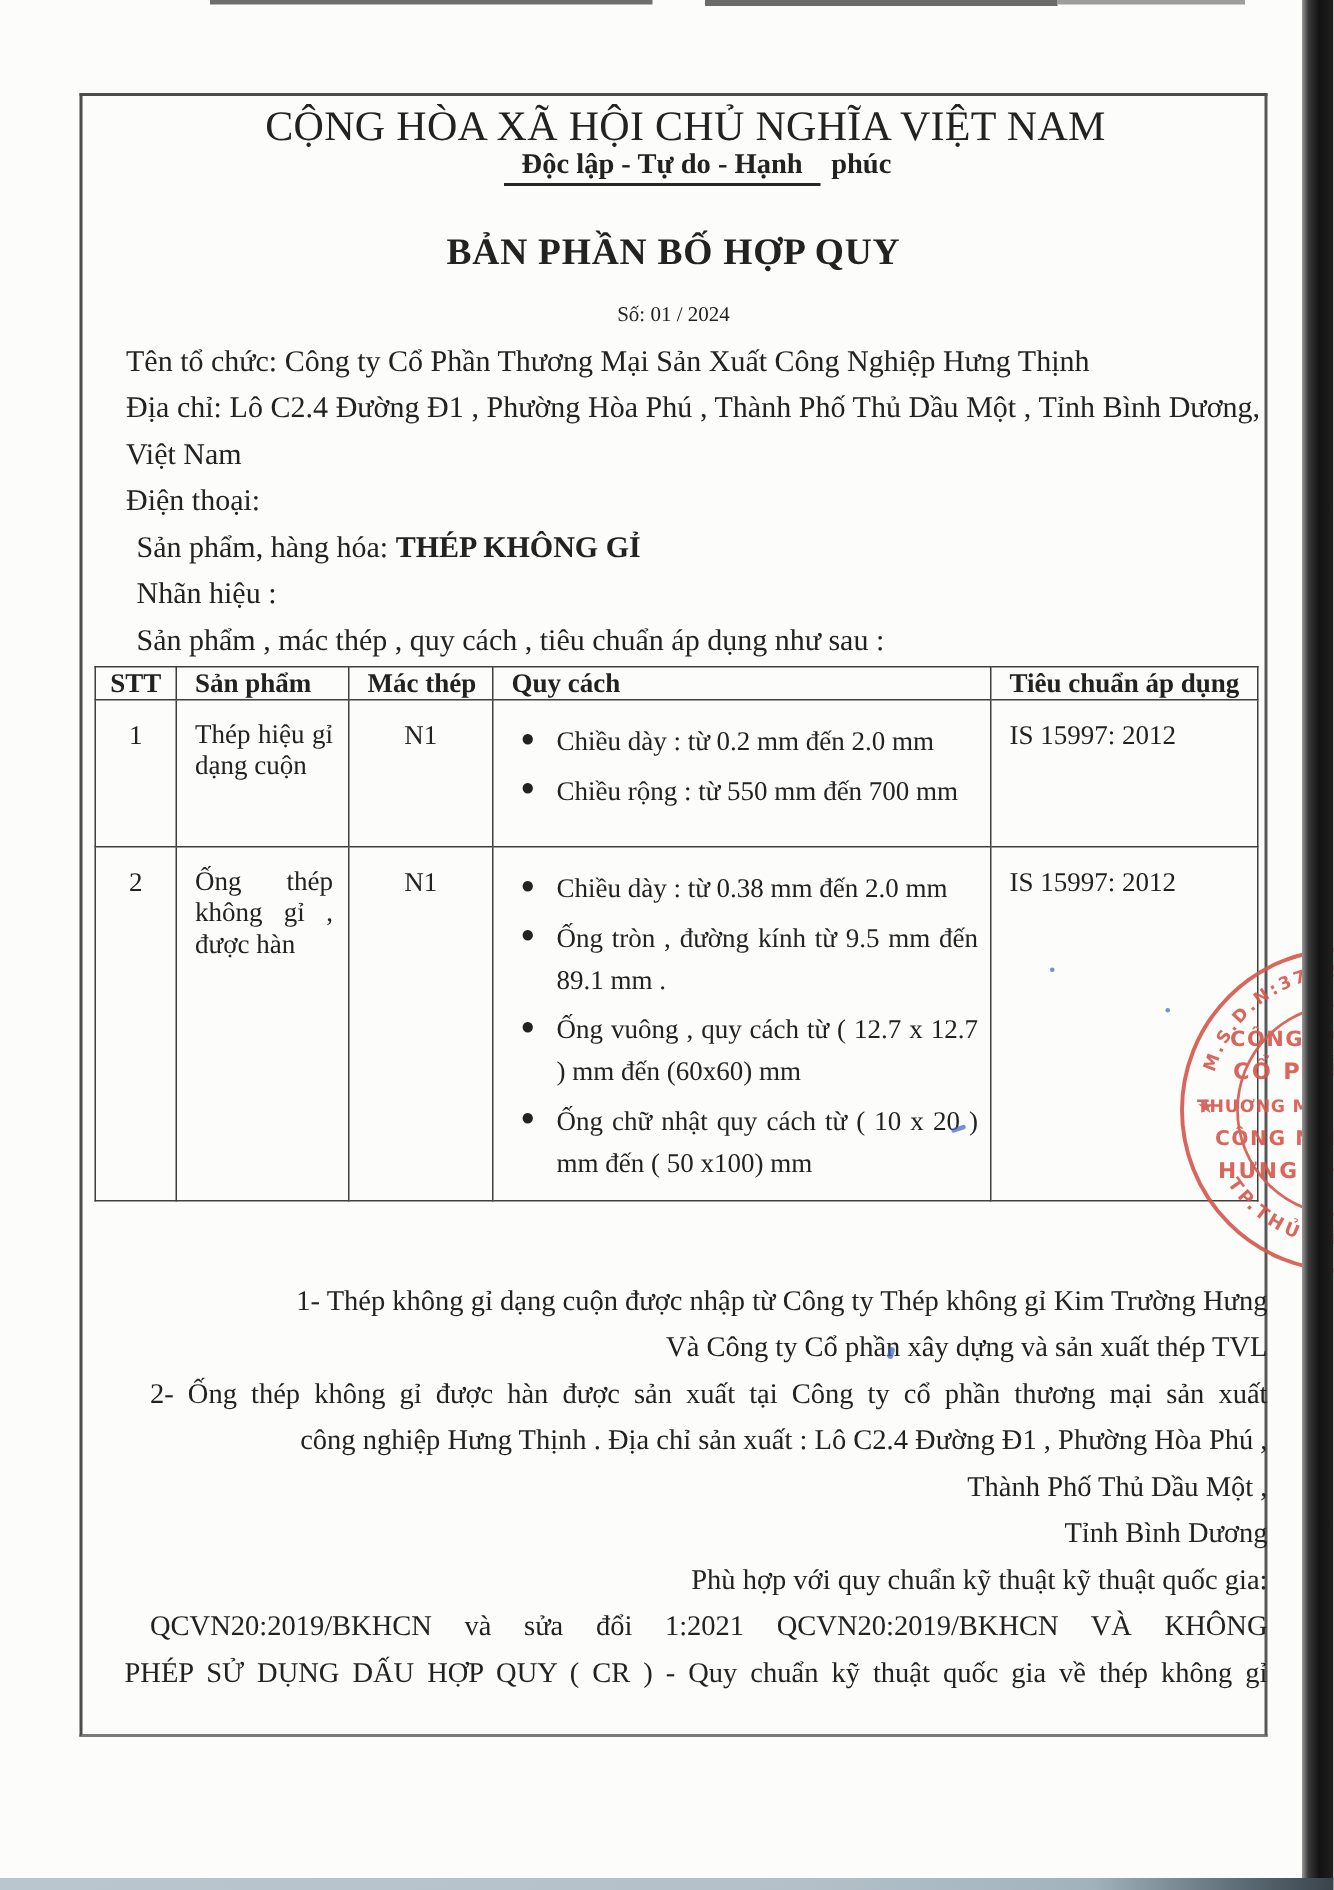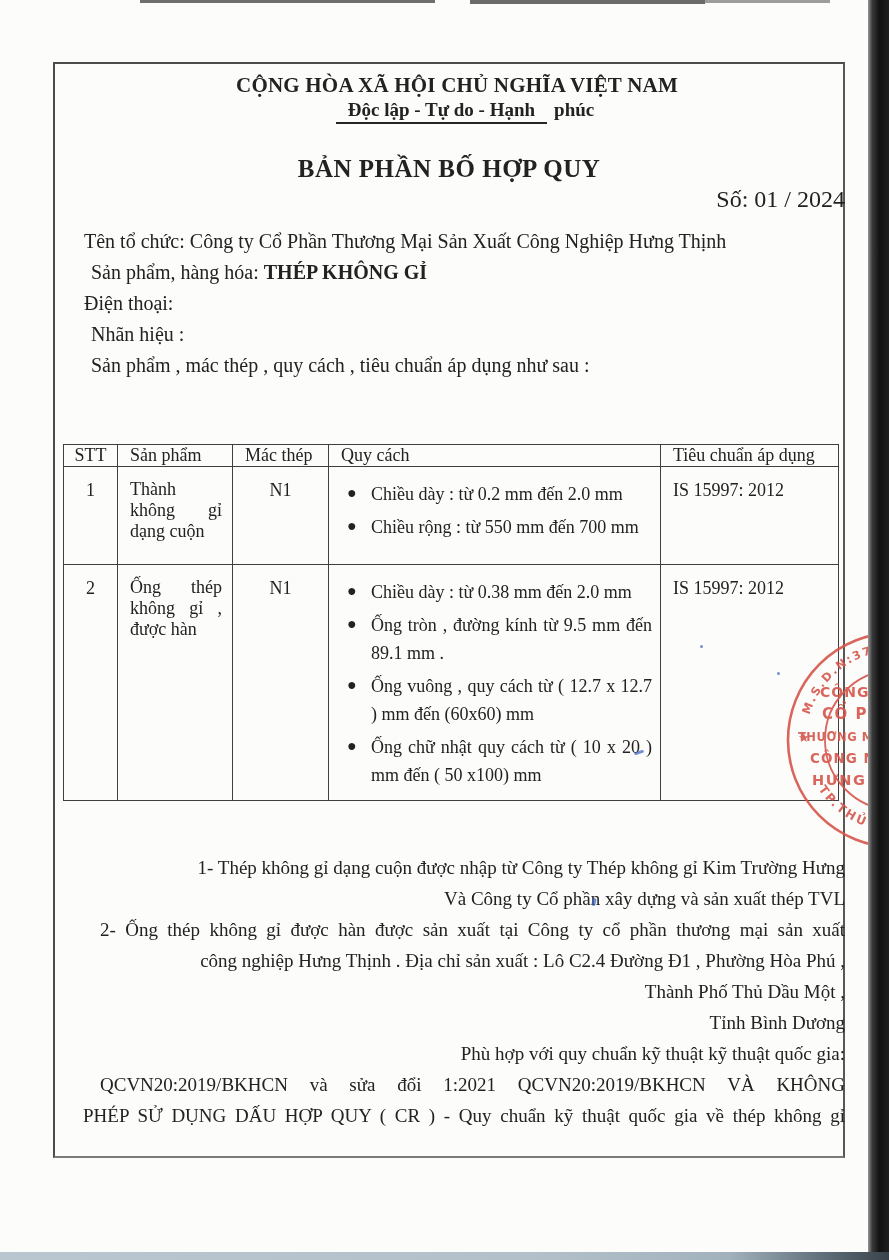--- a/index.html
+++ b/index.html
@@ -27,42 +27,42 @@
   .speck { position:absolute; background:#3d5fc0; opacity:.7; border-radius:2px; }
 
   
   .frame {
     position:absolute; left:53px; top:62px; width:792px; height:1096px; box-sizing:border-box;
     border:2px solid #4c4c4c; border-bottom-color:#7a7a7a; border-right-color:#585858;
   }
 
   
   .head { position:absolute; left:53px; top:72px; width:792px; text-align:center; }
-  .nat { font-size:21px; font-weight:bold; line-height:26px; letter-spacing:.2px;margin-left:16px; }
+  .nat { font-size:28px; font-weight:normal; line-height:26px; letter-spacing:.2px;margin-left:16px; }
   .motto { font-size:19px; font-weight:bold; line-height:24px;margin-left:32px; }
   .motto-u { border-bottom:2px solid #262626; padding:0 12px 2px 12px; }
   .motto-t { margin-left:7px; }
   .title { font-size:25px; font-weight:bold; line-height:30px; margin:32px 0 0 0; letter-spacing:.5px; }
-  .docno { font-size:24px; line-height:26px; margin-top:2px;text-align:right; }
+  .docno { font-size:14px; line-height:26px; margin-top:14px; }
 
   
   .info { position:absolute; left:84px; top:226px; width:756px; font-size:20px; line-height:31px; }
   .info p { margin:0; }
   .nowrap { white-space:nowrap; }
   .just { text-align:justify; }
   .ind { padding-left:7px; }
   .bold { font-weight:bold; }
 
   
   .ctable {
     position:absolute; left:63px; top:444px; width:775px;
     border-collapse:collapse; table-layout:fixed; font-size:18px;
   }
   .ctable td, .ctable th { border:1.6px solid #3f3f3f; font-weight:normal; box-sizing:border-box; }
-  .ctable thead th { height:21px; vertical-align:middle; text-align:left; padding:0 0 0 12px; }
+  .ctable thead th { height:21px; vertical-align:middle; text-align:left; padding:0 0 0 12px;font-weight:bold; }
   .ctable thead th.center { text-align:center; padding:0; }
   .ctable tbody td { vertical-align:top; }
   .row1 { height:98px; }
   .row2 { height:236px; }
   .c-stt  { text-align:center; padding-top:13px; }
   .c-prod { padding:12px 10px 0 12px; text-align:justify; text-align-last:left; }
   .c-grade{ text-align:center; padding-top:13px; }
   .c-spec { padding:13px 8px 0 0; }
   .c-std  { padding:13px 6px 0 12px; }
   .spec { position:relative; padding-left:42px; margin-bottom:5px; text-align:justify; text-align-last:left; line-height:28px; }
@@ -102,22 +102,23 @@
 
   <header class="head">
     <div class="nat">CỘNG HÒA XÃ HỘI CHỦ NGHĨA VIỆT NAM</div>
     <div class="motto"><span class="motto-u">Độc lập - Tự do - Hạnh</span><span class="motto-t">phúc</span></div>
     <h1 class="title">BẢN PHẦN BỐ HỢP QUY</h1>
     <div class="docno">Số: 01 / 2024</div>
   </header>
 
   <section class="info">
     <p class="nowrap">Tên tổ chức: Công ty Cổ Phần Thương Mại Sản Xuất Công Nghiệp Hưng Thịnh</p>
+    <p class="just">Địa chỉ: Lô C2.4 Đường Đ1 , Phường Hòa Phú , Thành Phố Thủ Dầu Một , Tỉnh Bình Dương, Việt Nam</p>
+    <p class="nowrap">Điện thoại:</p>
     <p class="nowrap ind"><span>Sản phẩm, hàng hóa: </span><span class="bold">THÉP KHÔNG GỈ</span></p>
-    <p class="nowrap">Điện thoại:</p>
     <p class="nowrap ind">Nhãn hiệu :</p>
     <p class="nowrap ind">Sản phẩm , mác thép , quy cách , tiêu chuẩn áp dụng như sau :</p>
   </section>
 
   <table class="ctable">
     <colgroup>
       <col style="width:54px">
         <col style="width:115px">
         <col style="width:96px">
         <col style="width:332px">
@@ -128,21 +129,21 @@
         <th class="center">STT</th>
         <th>Sản phẩm</th>
         <th>Mác thép</th>
         <th>Quy cách</th>
         <th>Tiêu chuẩn áp dụng</th>
       </tr>
     </thead>
     <tbody>
       <tr class="row1">
         <td class="c-stt">1</td>
-        <td class="c-prod">Thành không gỉ dạng cuộn</td>
+        <td class="c-prod">Thép hiệu gỉ dạng cuộn</td>
         <td class="c-grade">N1</td>
         <td class="c-spec">
           <div class="spec"><span class="bullet">●</span><span>Chiều dày : từ 0.2 mm đến 2.0 mm</span></div>
           <div class="spec"><span class="bullet">●</span><span>Chiều rộng : từ 550 mm đến 700 mm</span></div>
         </td>
         <td class="c-std">IS 15997: 2012</td>
       </tr>
       <tr class="row2">
         <td class="c-stt">2</td>
         <td class="c-prod">Ống thép không gỉ , được hàn</td>

